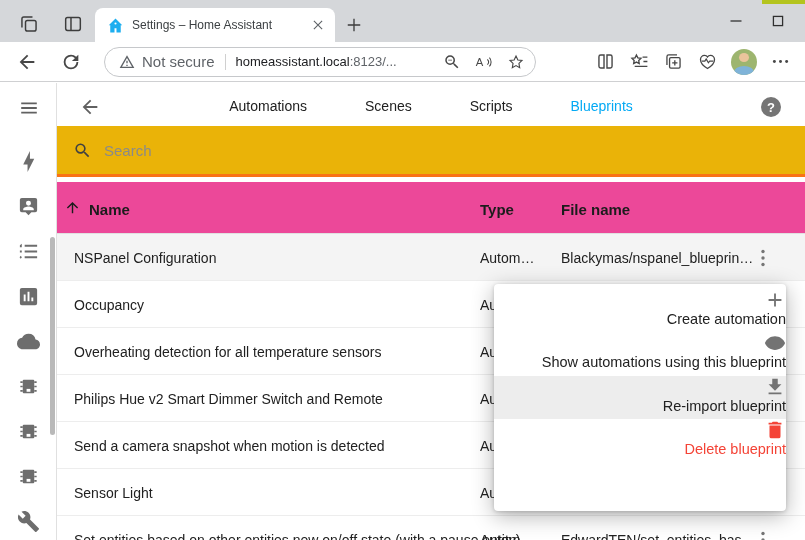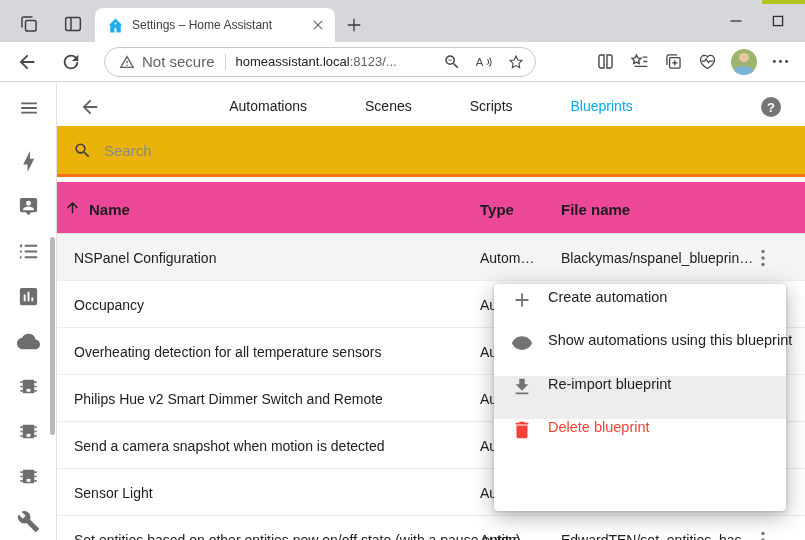--- a/index.html
+++ b/index.html
@@ -104,21 +104,21 @@
   .cell-name { left:17px; }
   .cell-type { left:423px; }
   .cell-file { left:504px; }
   .row-kebab { position:absolute; left:694px; top:12px; width:24px; height:24px; color:#757575; cursor:pointer; }
   .row-kebab svg { width:100%; height:100%; }
 
   
   .ctx-menu { position:absolute; left:494px; top:201px; width:292px; height:227px; background:#fff;
               border-radius:4px; box-shadow:0 5px 22px rgba(0,0,0,.3), 0 1px 4px rgba(0,0,0,.18);
               padding:5px 0; z-index:20; }
-  .ctx-item { height:43.4px; display:flex; align-items:flex-start; cursor:pointer; }
+  .ctx-item { height:43.4px; display:flex; align-items:flex-end; cursor:pointer;flex-direction:column; }
   .ctx-item.hovered { background:#ededed; }
   .ctx-icon { width:22px; height:22px; color:#737373; margin-left:17px; flex:0 0 auto; }
   .ctx-icon svg { width:100%; height:100%; }
   .ctx-label { font-size:14.5px; color:#212121; margin-left:15px; white-space:nowrap; }
   .ctx-item.destructive .ctx-icon, .ctx-item.destructive .ctx-label { color:#f44336; }
 </style>
 </head>
 <body>
 
 <div class="titlebar">

